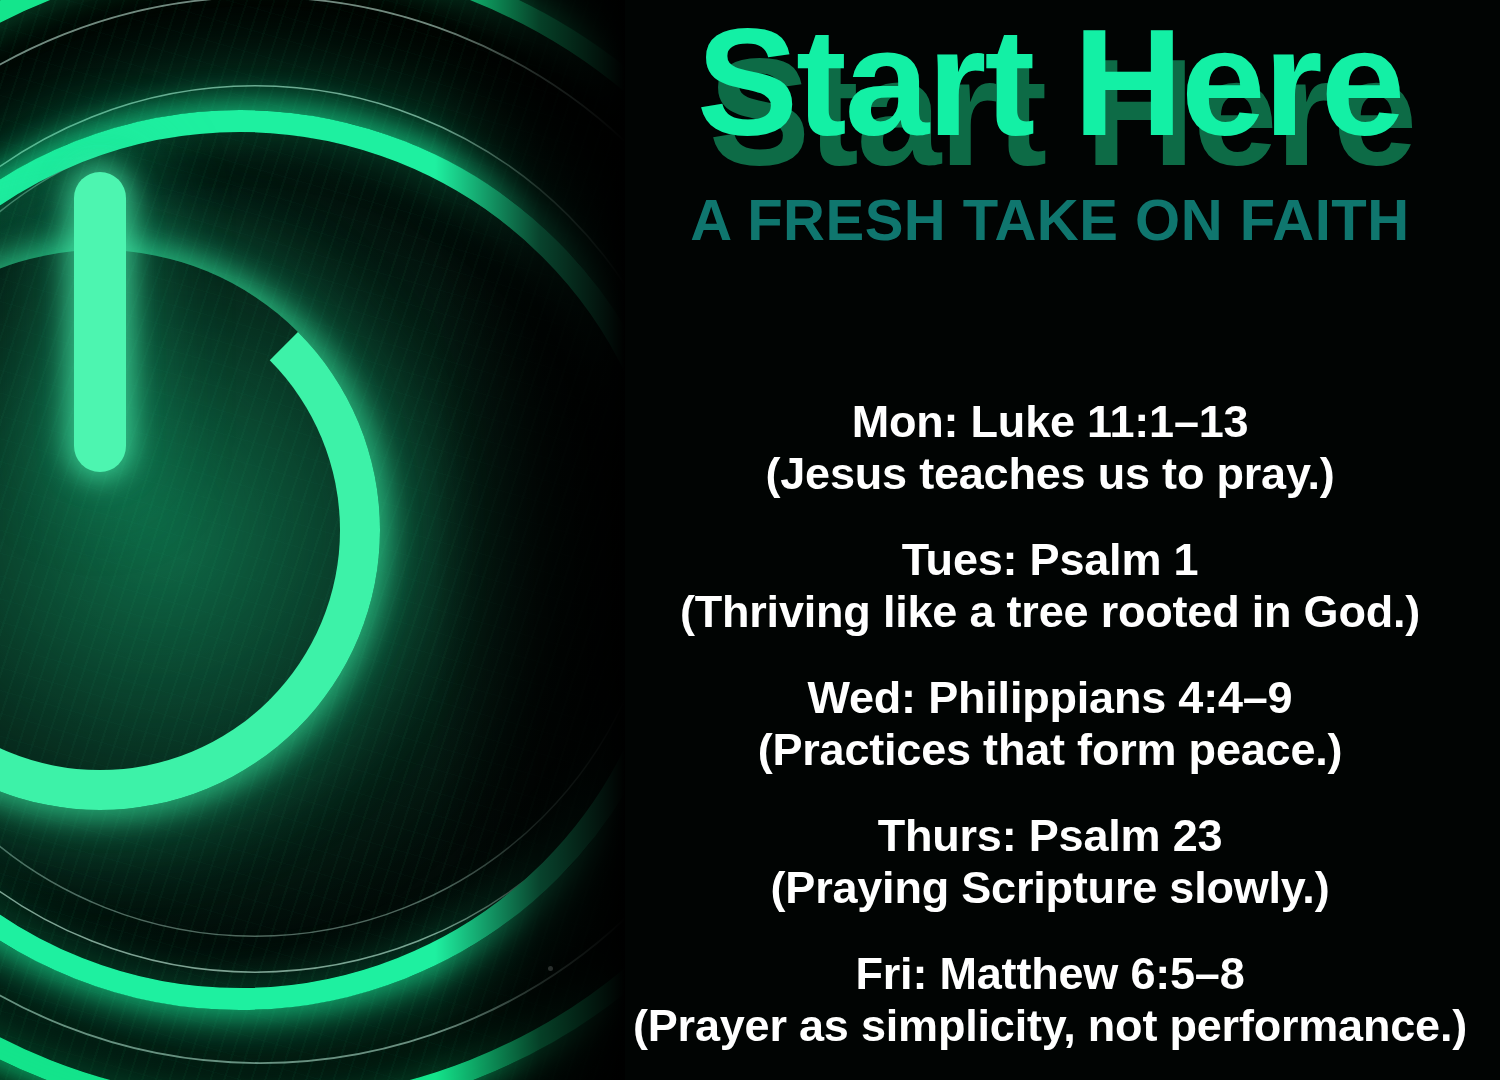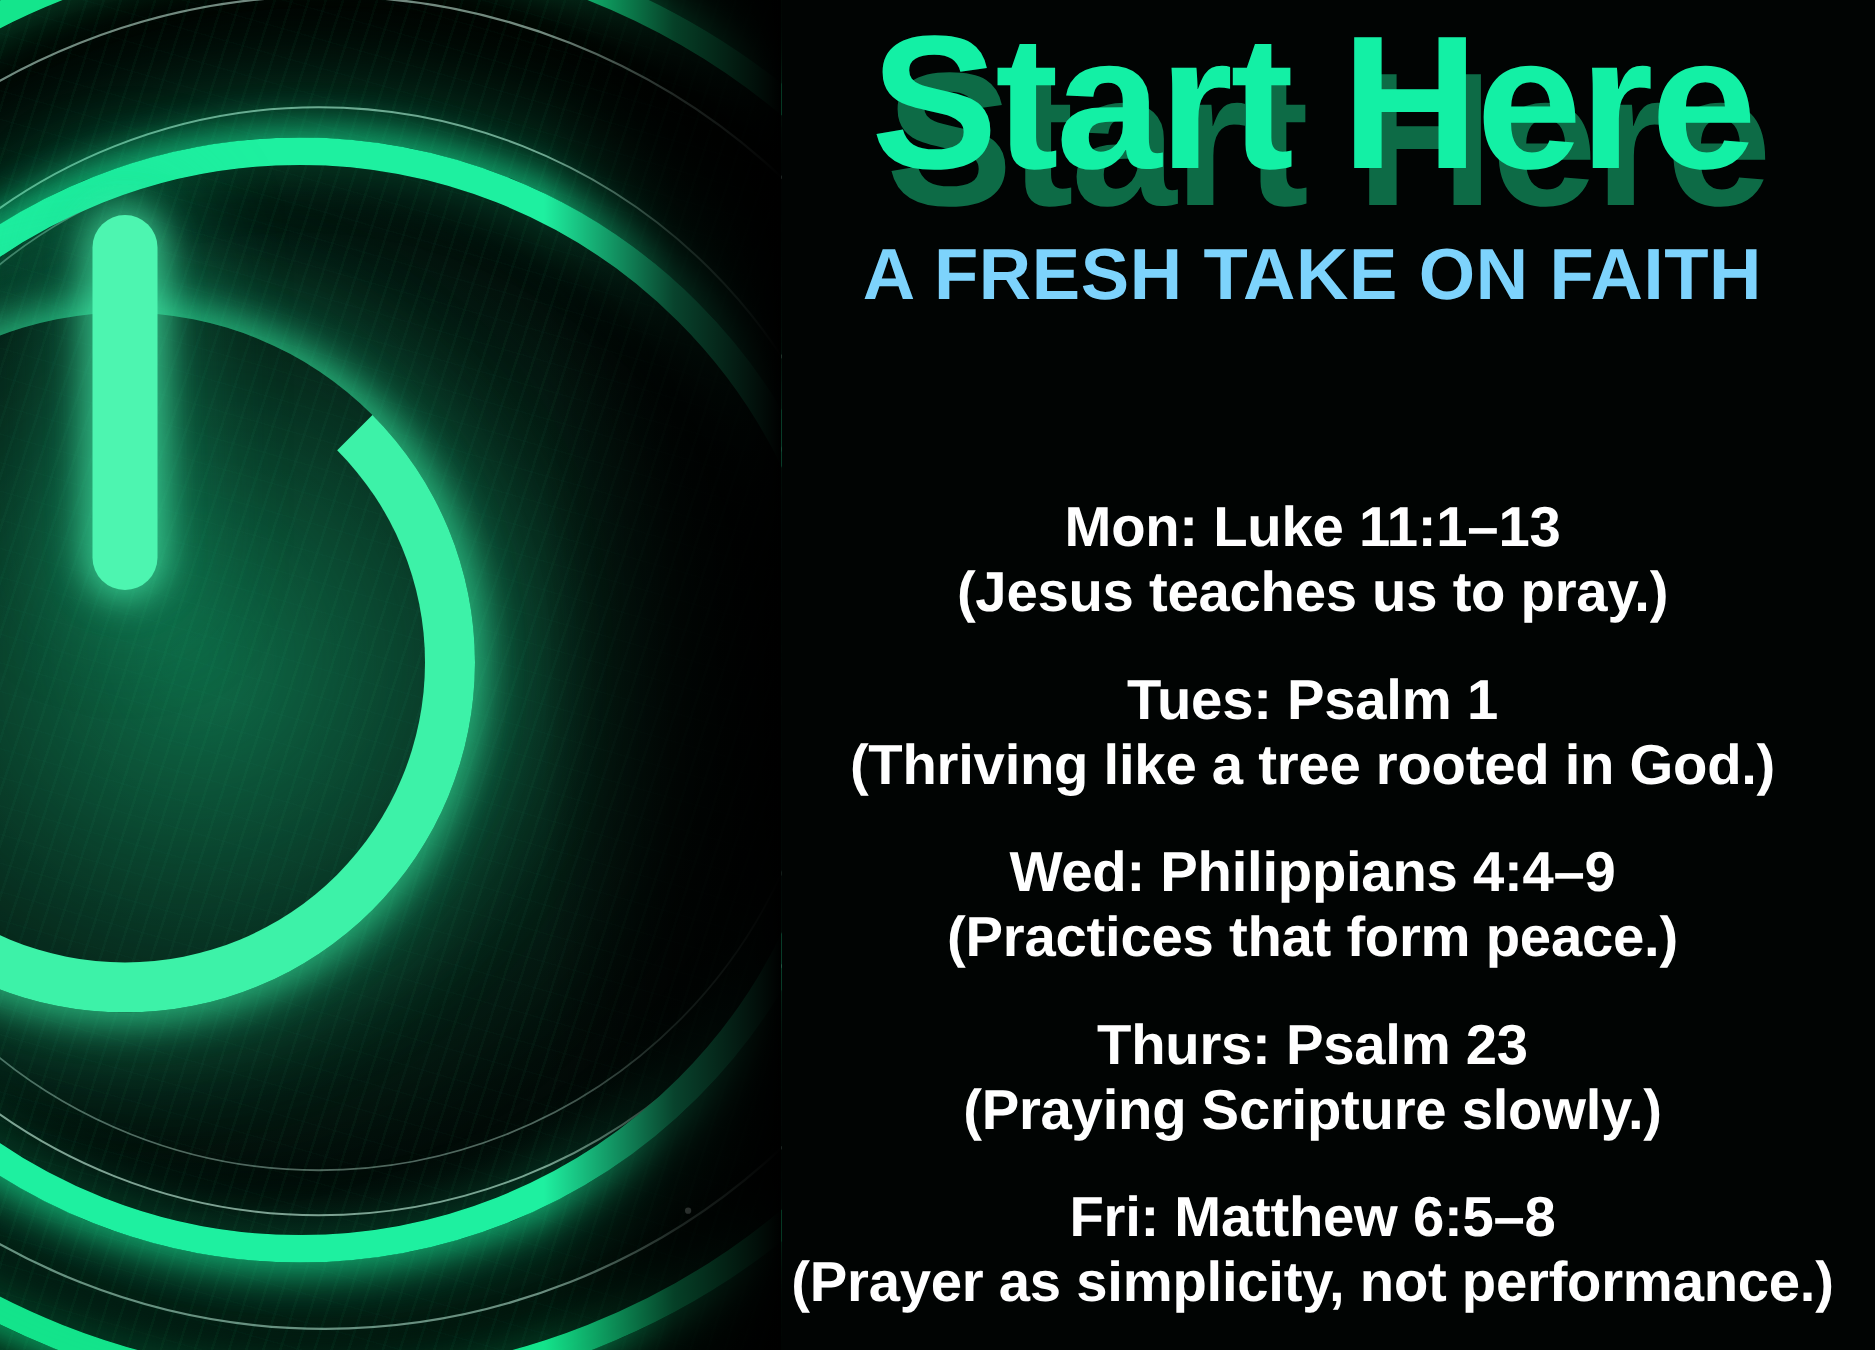--- a/index.html
+++ b/index.html
@@ -194,21 +194,21 @@
   }
   .title {
     color: #13f0a5;
   }
 
   .subtitle {
     position: absolute;
     left: 0;
     top: 188px;
     width: 900px;
-    color: #7dd3fc;
+    color: #0f766e;
     font-family: "Liberation Sans Narrow", "Liberation Sans", sans-serif;
     font-weight: bold;
     font-size: 58px;
     line-height: 64px;
     letter-spacing: .5px;
     white-space: nowrap;
   }
 
   .section-heading {
     position: absolute;

